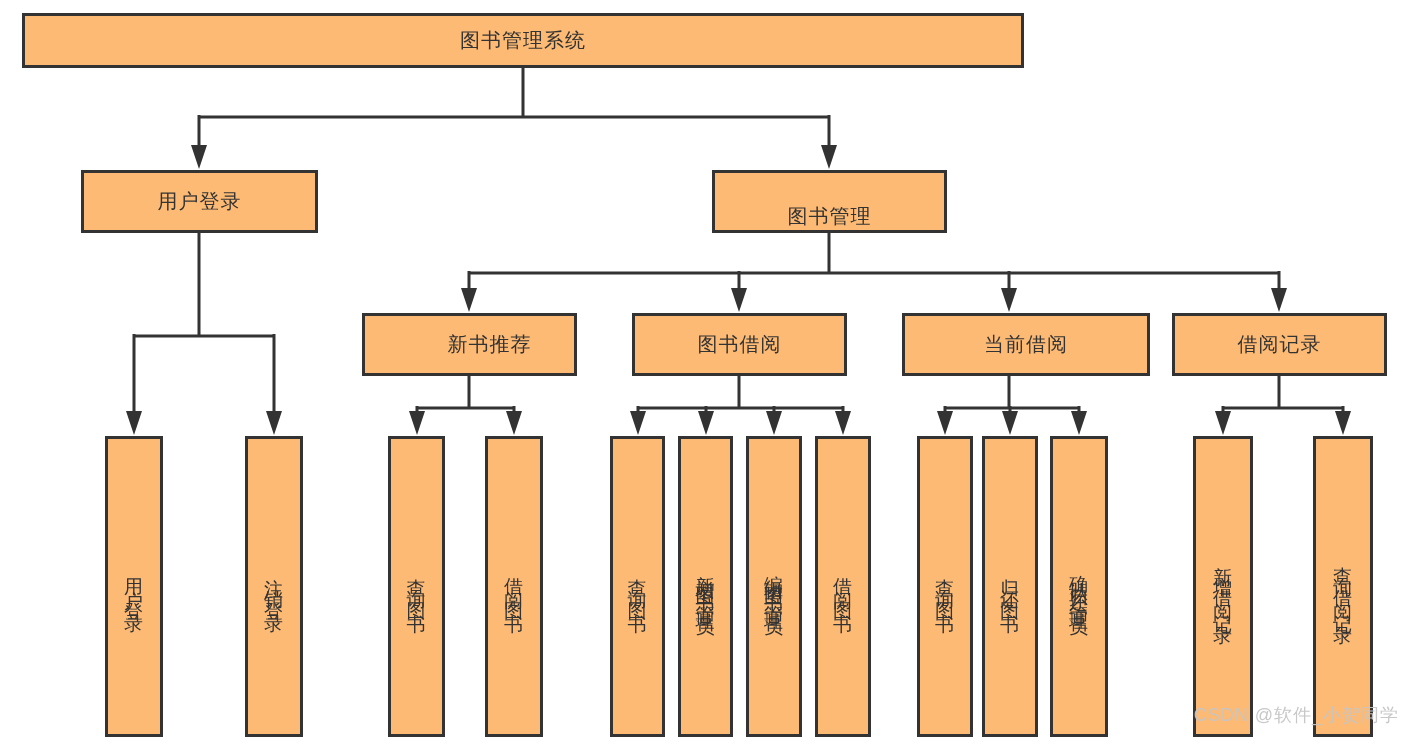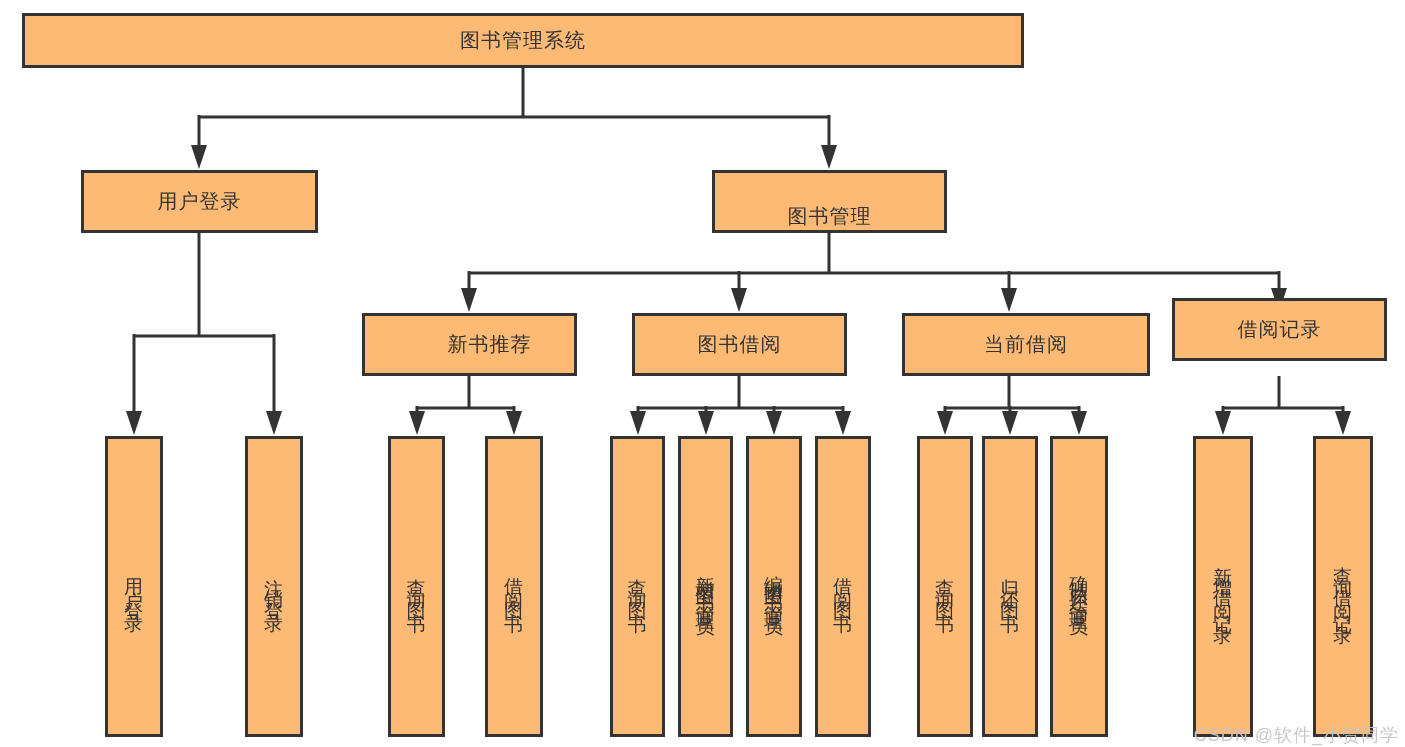--- a/index.html
+++ b/index.html
@@ -25,21 +25,21 @@
     writing-mode:vertical-rl;
     text-orientation:mixed;
     font-size:19px;
     line-height:1;
     color:#333333;
   }
   .leaf-s span{letter-spacing:12px;}
   .leaf-l span{letter-spacing:6px;}
   #watermark{
     position:absolute;
-    right:6px;bottom:0;
+    right:6px;bottom:20px;
     font-size:18px;
     color:rgba(197,197,197,0.95);
     letter-spacing:1px;
     white-space:nowrap;
     margin-left:28px;
   }
 </style>
 </head>
 <body>
 
@@ -98,21 +98,21 @@
 
   <div class="node node-h" style="left:362px;top:313px;width:215px;height:63px;padding-left:40px;">
     <span>新书推荐</span>
   </div>
   <div class="node node-h" style="left:632px;top:313px;width:215px;height:63px;font-family:Liberation Mono, monospace;">
     <span>图书借阅</span>
   </div>
   <div class="node node-h" style="left:902px;top:313px;width:248px;height:63px;">
     <span>当前借阅</span>
   </div>
-  <div class="node node-h" style="left:1172px;top:298px;width:215px;height:63px;">
+  <div class="node node-h" style="left:1172px;top:313px;width:215px;height:63px;">
     <span>借阅记录</span>
   </div>
 
   <div class="node leaf leaf-s" style="left:105px;width:58px;">
     <span>用户登录</span>
   </div>
   <div class="node leaf leaf-s" style="left:245px;width:58px;">
     <span>注销登录</span>
   </div>
 

